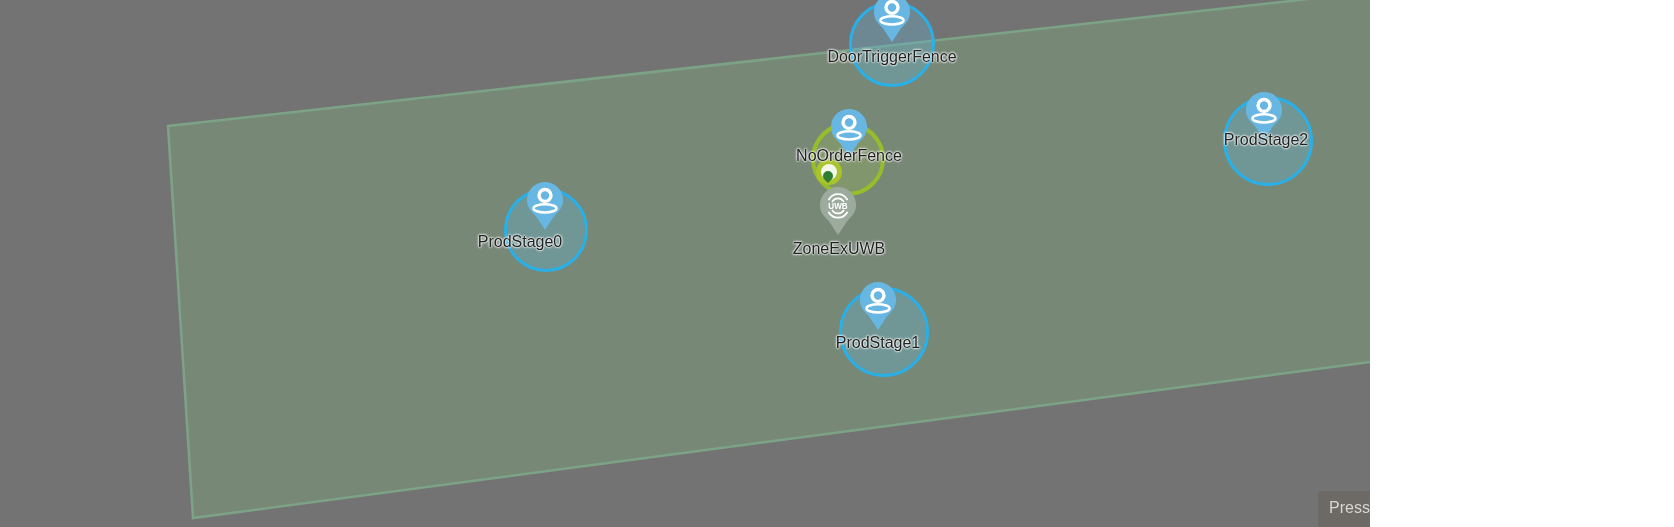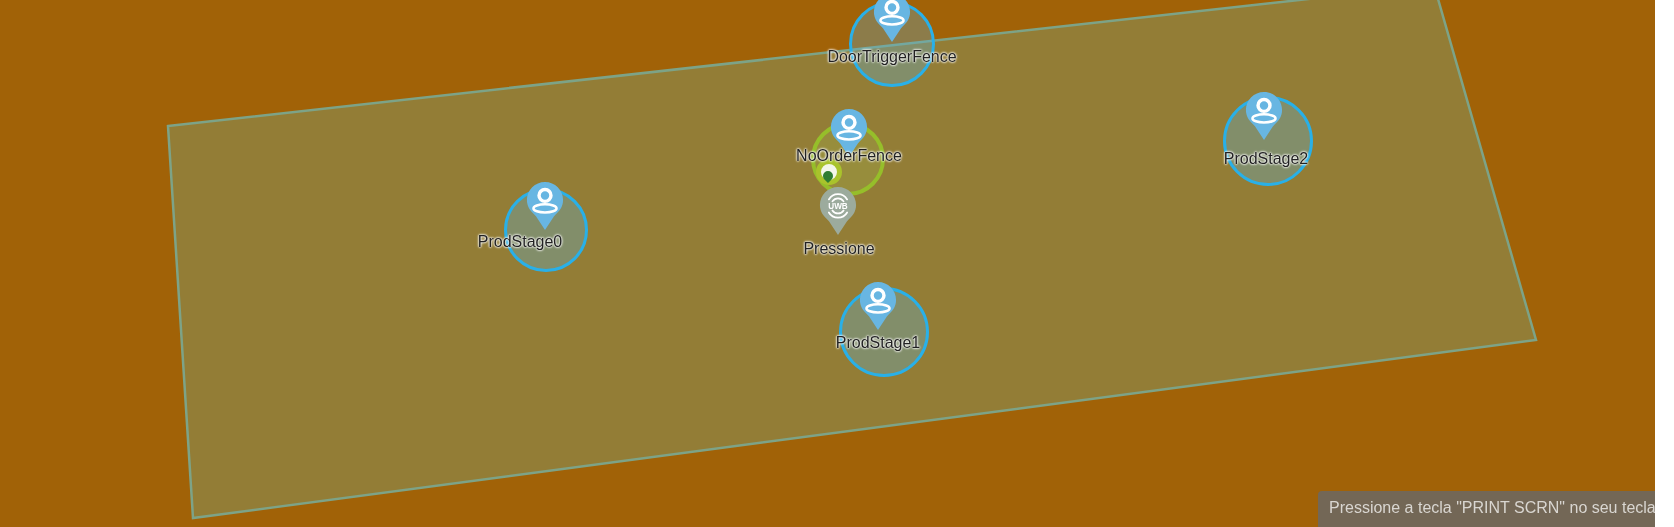--- a/index.html
+++ b/index.html
@@ -1,18 +1,18 @@
 <!DOCTYPE html>
 <html><head>
 <meta charset="utf-8">
 <style>
   html,body{margin:0;padding:0;}
   .stage{
-    position:relative;width:1655px;height:527px;overflow:hidden;
-    background:#a16207;
+    position:relative;width:1370px;height:527px;overflow:hidden;
+    background:#737373;
     font-family:"Liberation Sans",sans-serif;
   }
   .maplayer{position:absolute;left:0;top:0;z-index:0;}
   .fence{
     position:absolute;border-radius:50%;box-sizing:border-box;z-index:1;
   }
   .fence-blue{border:3px solid #29b0e8;background:rgba(98,178,214,0.33);}
   .fence-green{border:4px solid #96be2a;background:rgba(170,200,80,0.22);}
   .pin{position:absolute;z-index:3;}
   .mini{
@@ -76,39 +76,39 @@
   <div class="mlabel" style="left:849px;top:146px">NoOrderFence</div>
 
   <svg class="pin" style="left:818px;top:186px" width="40" height="50" viewBox="0 0 40 52">
     <path d="M20 1C9.6 1 1.2 9.4 1.2 19.8c0 7.4 4 11.8 9.4 16.8L20 51l9.4-14.4c5.4-5 9.4-9.4 9.4-16.8C38.8 9.4 30.4 1 20 1z" fill="#9cab9d"></path>
     <path d="M10.5 14 A11 11 0 0 1 29.5 14" stroke="#ffffff" stroke-width="1.8" fill="none" stroke-linecap="round"></path>
     <path d="M14.2 16 A7 7 0 0 1 25.8 16" stroke="#ffffff" stroke-width="1.8" fill="none" stroke-linecap="round"></path>
     <path d="M14.2 25.5 A7 7 0 0 0 25.8 25.5" stroke="#ffffff" stroke-width="1.8" fill="none" stroke-linecap="round"></path>
     <path d="M10.5 27.5 A11 11 0 0 0 29.5 27.5" stroke="#ffffff" stroke-width="1.8" fill="none" stroke-linecap="round"></path>
     <text x="20" y="23.5" text-anchor="middle" font-size="8.5" font-weight="bold" fill="#ffffff">UWB</text>
   </svg>
-  <div class="mlabel" style="left:839px;top:239px">Pressione</div>
+  <div class="mlabel" style="left:839px;top:239px">ZoneExUWB</div>
 
   <div class="fence fence-blue" style="left:504px;top:188px;width:84px;height:84px"></div>
   <svg class="pin" style="left:525px;top:181px" width="40" height="50" viewBox="0 0 40 52">
       <use href="#sym-pin"></use>
     </svg>
   <div class="mlabel" style="left:520px;top:232px">ProdStage0</div>
 
   <div class="fence fence-blue" style="left:839px;top:287px;width:90px;height:90px"></div>
   <svg class="pin" style="left:858px;top:281px" width="40" height="50" viewBox="0 0 40 52">
       <use href="#sym-pin"></use>
     </svg>
   <div class="mlabel" style="left:878px;top:333px">ProdStage1</div>
 
   <div class="fence fence-blue" style="left:1223px;top:96px;width:90px;height:90px"></div>
   <svg class="pin" style="left:1244px;top:91px" width="40" height="50" viewBox="0 0 40 52">
       <use href="#sym-pin"></use>
     </svg>
-  <div class="mlabel" style="left:1266px;top:149px">ProdStage2</div>
+  <div class="mlabel" style="left:1266px;top:130px">ProdStage2</div>
 
   <div class="tooltip">
     <span>Pressione a tecla "PRINT SCRN" no seu teclado para</span>
   </div>
 
   <div class="scroll-thumb"></div>
 
 </div>
 
 </body></html>

